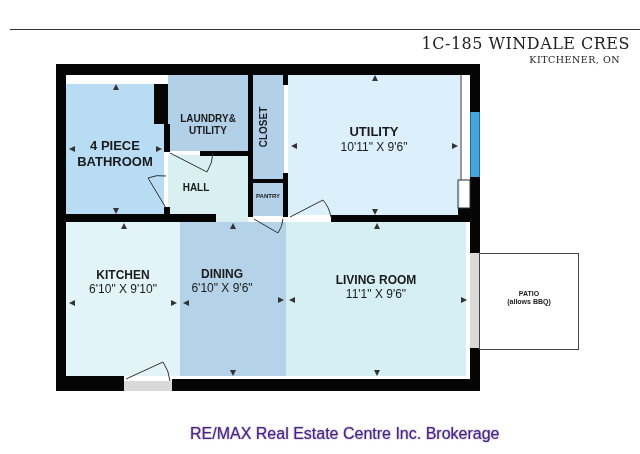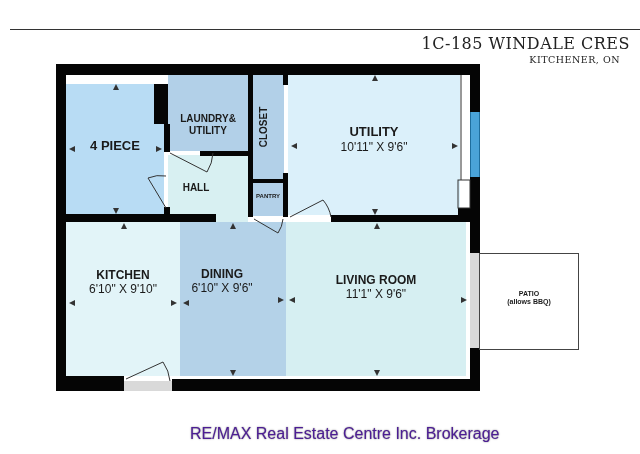--- a/index.html
+++ b/index.html
@@ -101,20 +101,21 @@
       <polygon points="177,303 171,300 171,306"></polygon>
       <polygon points="183,303 189,300 189,306"></polygon>
       <polygon points="284,300 278,297 278,303"></polygon>
       <polygon points="289,300 295,297 295,303"></polygon>
       <polygon points="467,300 461,297 461,303"></polygon>
     </g>
   </svg>
 
   <div class="label" style="left:66px;top:138px;width:98px;font-size:13px;">
     <span class="dim" style="font-weight:bold;">4 PIECE</span>
+    <span class="dim" style="font-weight:bold;">BATHROOM</span>
   </div>
   <div class="label" style="left:168px;top:113px;width:80px;font-size:10px;">
     <span class="dim" style="font-weight:bold;">LAUNDRY&amp;</span>
     <span class="dim" style="font-weight:bold;">UTILITY</span>
   </div>
   <div class="label" style="left:236px;top:121px;width:56px;font-size:10px;transform:rotate(-90deg);">CLOSET</div>
   <div class="label" style="left:168px;top:182px;width:56px;font-size:10px;">HALL</div>
   <div class="label" style="left:252px;top:193px;width:32px;font-size:6px;">PANTRY</div>
   <div class="label" style="left:288px;top:124px;width:172px;font-size:13px;">
     <span class="dim" style="font-weight:bold;">UTILITY</span>

